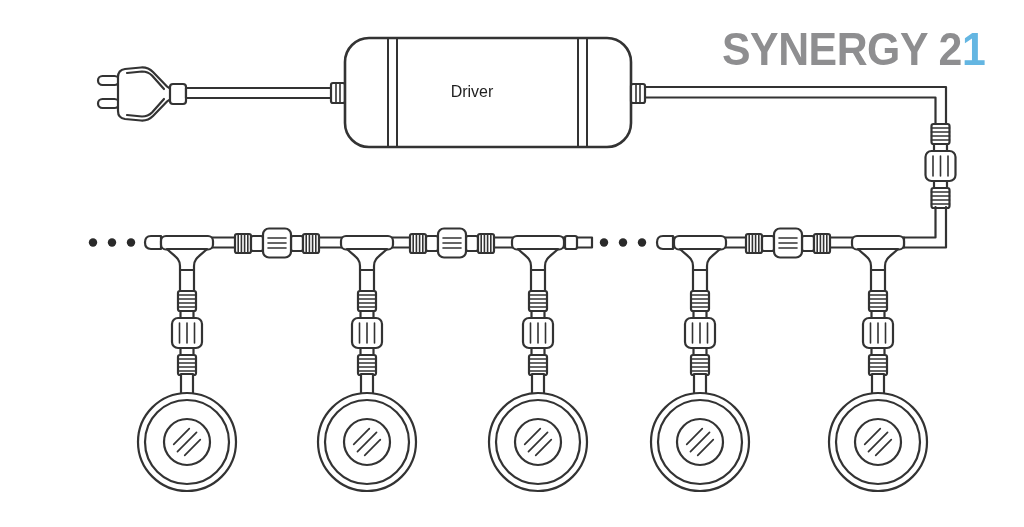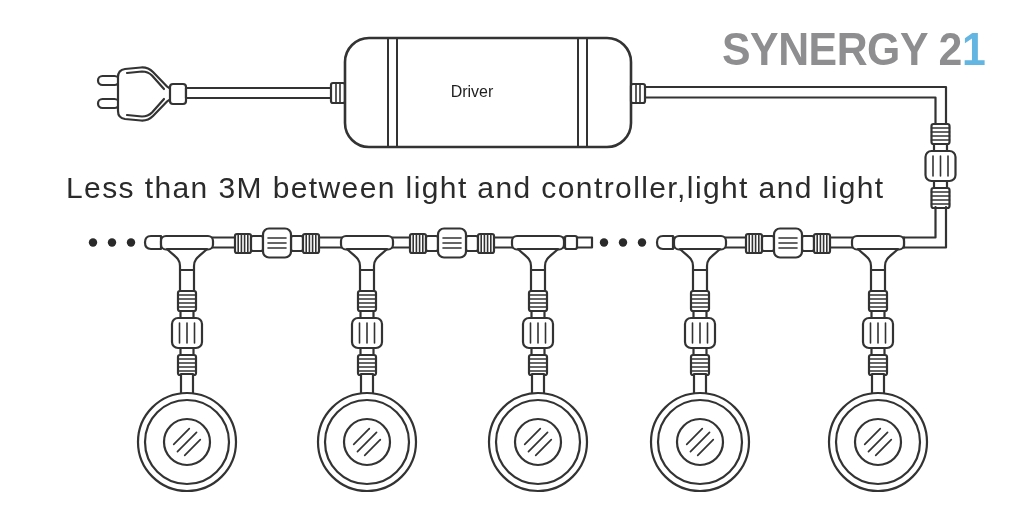--- a/index.html
+++ b/index.html
@@ -240,15 +240,14 @@
       <line x1="931.5" y1="200" x2="949.5" y2="200" stroke="#333333" stroke-width="1.6" stroke-linecap="round"></line>
       <line x1="931.5" y1="204" x2="949.5" y2="204" stroke="#333333" stroke-width="1.6" stroke-linecap="round"></line>
       <rect x="925.5" y="151" width="30" height="30" rx="6" stroke="#333333" stroke-width="2.2" fill="#ffffff" stroke-linejoin="round" stroke-linecap="round"></rect>
       <line x1="933" y1="156" x2="933" y2="176" stroke="#333333" stroke-width="1.6" stroke-linecap="round"></line>
       <line x1="940.5" y1="156" x2="940.5" y2="176" stroke="#333333" stroke-width="1.6" stroke-linecap="round"></line>
       <line x1="948" y1="156" x2="948" y2="176" stroke="#333333" stroke-width="1.6" stroke-linecap="round"></line>
       <path d="M946,207 L946,247.5 L904,247.5" stroke="#333333" stroke-width="2.2" fill="none" stroke-linejoin="round" stroke-linecap="round"></path>
       <path d="M935.5,207 L935.5,237.5 L904,237.5" stroke="#333333" stroke-width="2.2" fill="none" stroke-linejoin="round" stroke-linecap="round"></path>
     </svg>
   <div class="driver-label" style="color: rgb(31, 31, 31);">Driver</div>
-  <div class="caption" style="color: rgb(43, 43, 43);">Less than 3M between light and controller,light and light</div>
   <div class="logo"><span style="color: rgb(142, 142, 144);">SYNERGY 2</span><span style="color: rgb(100, 182, 226);">1</span></div>
 </div>
 
 </body></html>

